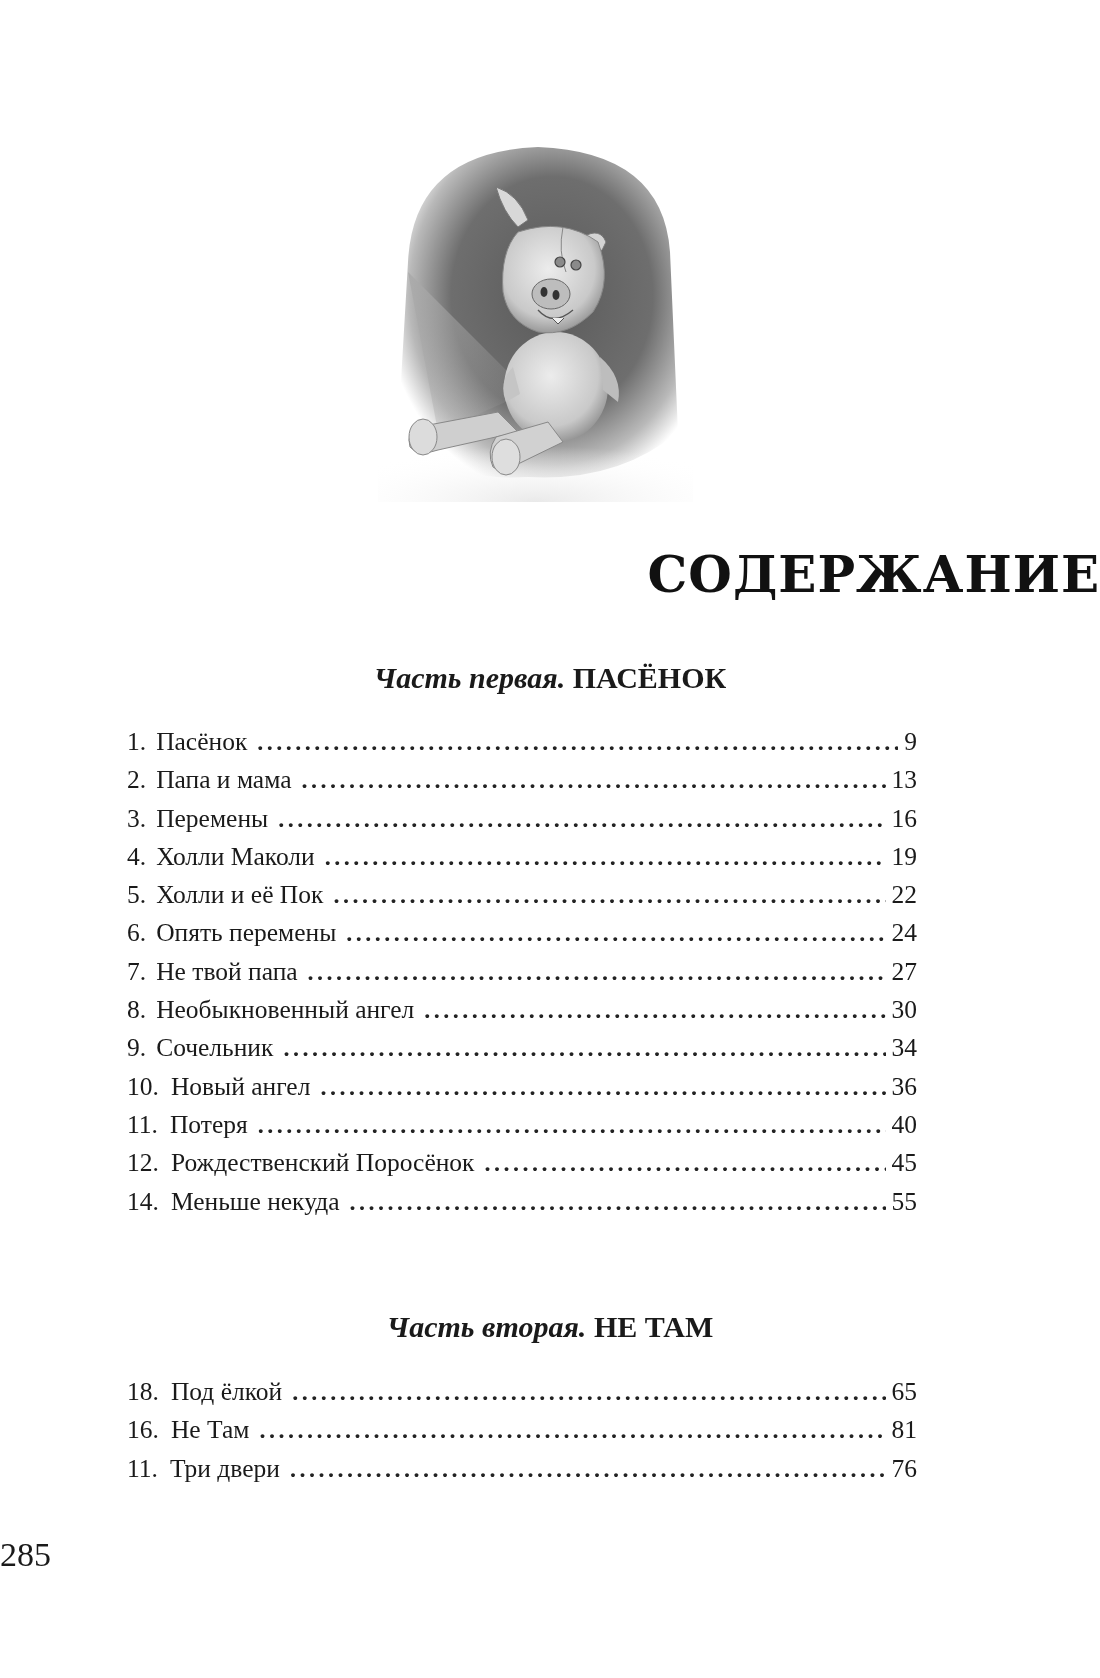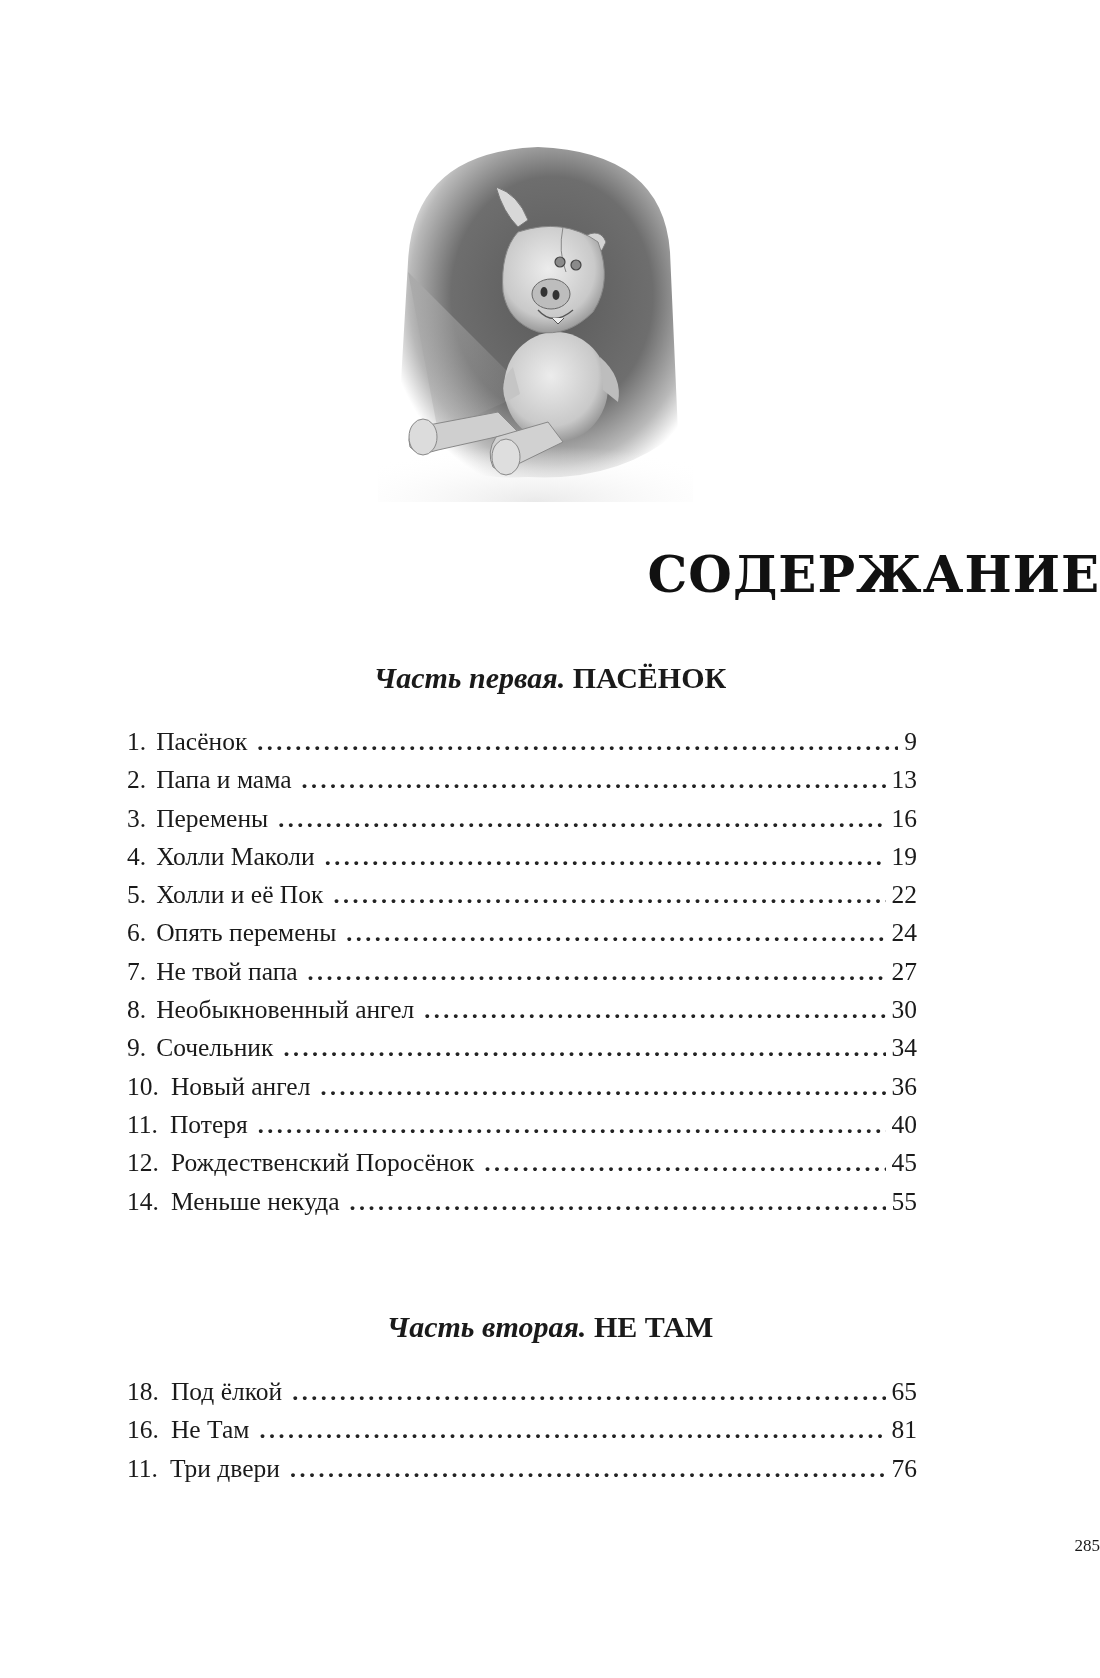--- a/index.html
+++ b/index.html
@@ -14,21 +14,21 @@
   .part-heading .italic { font-style: italic; }
   .toc { position: absolute; left: 127px; width: 790px; margin: 0; padding: 0; list-style: none; }
   .toc li { display: flex; align-items: baseline; height: 38.3px; font-size: 25.5px; line-height: 38.3px; }
   .toc .num { white-space: pre; }
   .toc .label { white-space: nowrap; }
   .toc .dots { flex: 1; overflow: hidden; white-space: nowrap; margin: 0 6px 0 10px;
                letter-spacing: 3.2px; font-size: 24px; color: #222; }
   .toc .dots::before { content: ". . . . . . . . . . . . . . . . . . . . . . . . . . . . . . . . . . . . . . . . . . . . . . . . . . . . . . . . . . . . . . . . . . . . . . . . . . . . . . . . . . . . . . . . . . . . . . . . . . . . . . . . . . . . . . . . . . . . . . . . . . . . . . . . . . . .";
                        letter-spacing: 0; word-spacing: -2.5px; font-weight: bold; }
   .toc .page { white-space: nowrap; }
-  .page-number { position: absolute; left: 0; right: 0; top: 1536px; text-align: right; font-size: 17px; }
+  .page-number { position: absolute; left: 0; right: 0; top: 1536px; text-align: left; font-size: 34px; }
 </style>
 </head>
 <body>
 
 <svg class="illus" viewBox="0 0 315 370">
   <defs>
     <radialGradient id="bg" cx="55%" cy="45%" r="60%">
       <stop offset="0%" stop-color="#5a5a5a"></stop>
       <stop offset="60%" stop-color="#6e6e6e"></stop>
       <stop offset="85%" stop-color="#b9b9b9"></stop>

